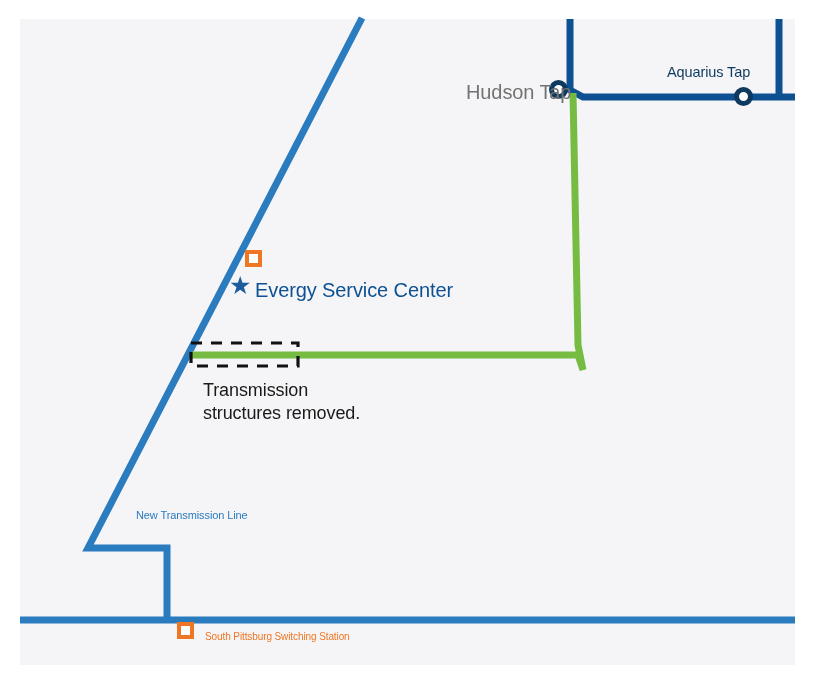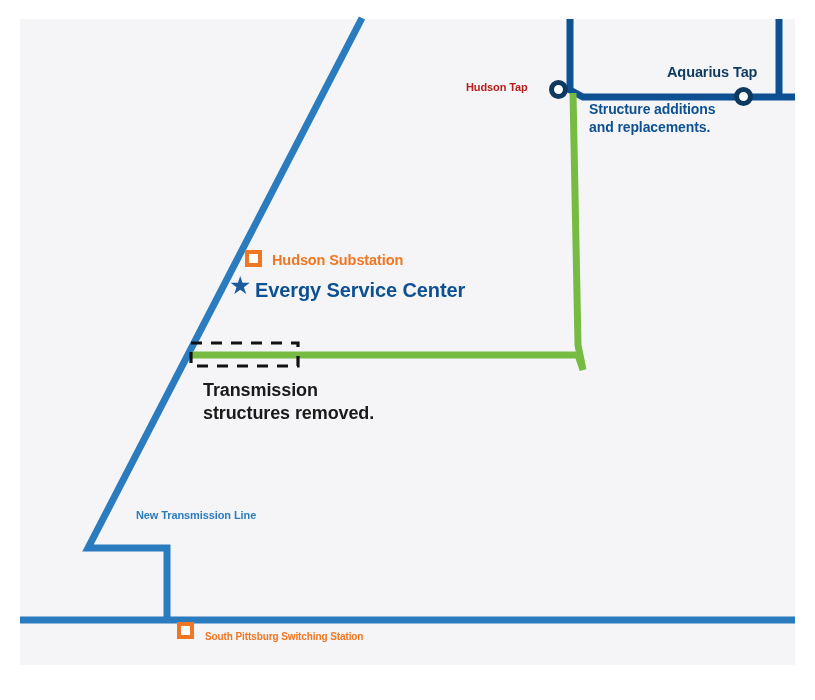--- a/index.html
+++ b/index.html
@@ -31,28 +31,28 @@
   }
   .svg-layer {
     position: absolute;
     left: 0; top: 0;
     width: 815px;
     height: 700px;
   }
   .label {
     position: absolute;
     white-space: pre;
-    font-weight: bold;
+    font-weight: normal;
     line-height: 1.28;
     letter-spacing: -0.1px;
   }
   .lbl-hudson-tap {
     left: 466px; top: 80px;
-    font-size: 11px;
-    color: #b91c1c;
+    font-size: 20px;
+    color: #737373;
     text-align: center;
   }
   .lbl-aquarius-tap {
     left: 667px; top: 63px;
     font-size: 14.5px;
     color: #0f3a5f;
   }
   .lbl-structure-additions {
     left: 589px; top: 101px;
     font-size: 14px;
@@ -143,24 +143,21 @@
   <div class="marker marker-square sq-hudson"></div>
   <div class="marker marker-square sq-south"></div>
   <div class="marker ring ring-hudson"></div>
   <div class="marker ring ring-aquarius"></div>
   <div class="marker star">★</div>
 
   <div class="label lbl-hudson-tap">Hudson Tap</div>
 
   <div class="label lbl-aquarius-tap">Aquarius Tap</div>
 
-  <div class="label lbl-structure-additions">Structure additions
-and replacements.</div>
 
-  <div class="label lbl-hudson-sub">Hudson Substation</div>
 
   <div class="label lbl-evergy">Evergy Service Center</div>
 
 
   <div class="label lbl-removed">Transmission
 structures removed.</div>
 
   <div class="label lbl-new-line">New Transmission Line</div>
 
   <div class="label lbl-south-pittsburg">South Pittsburg Switching Station</div>

